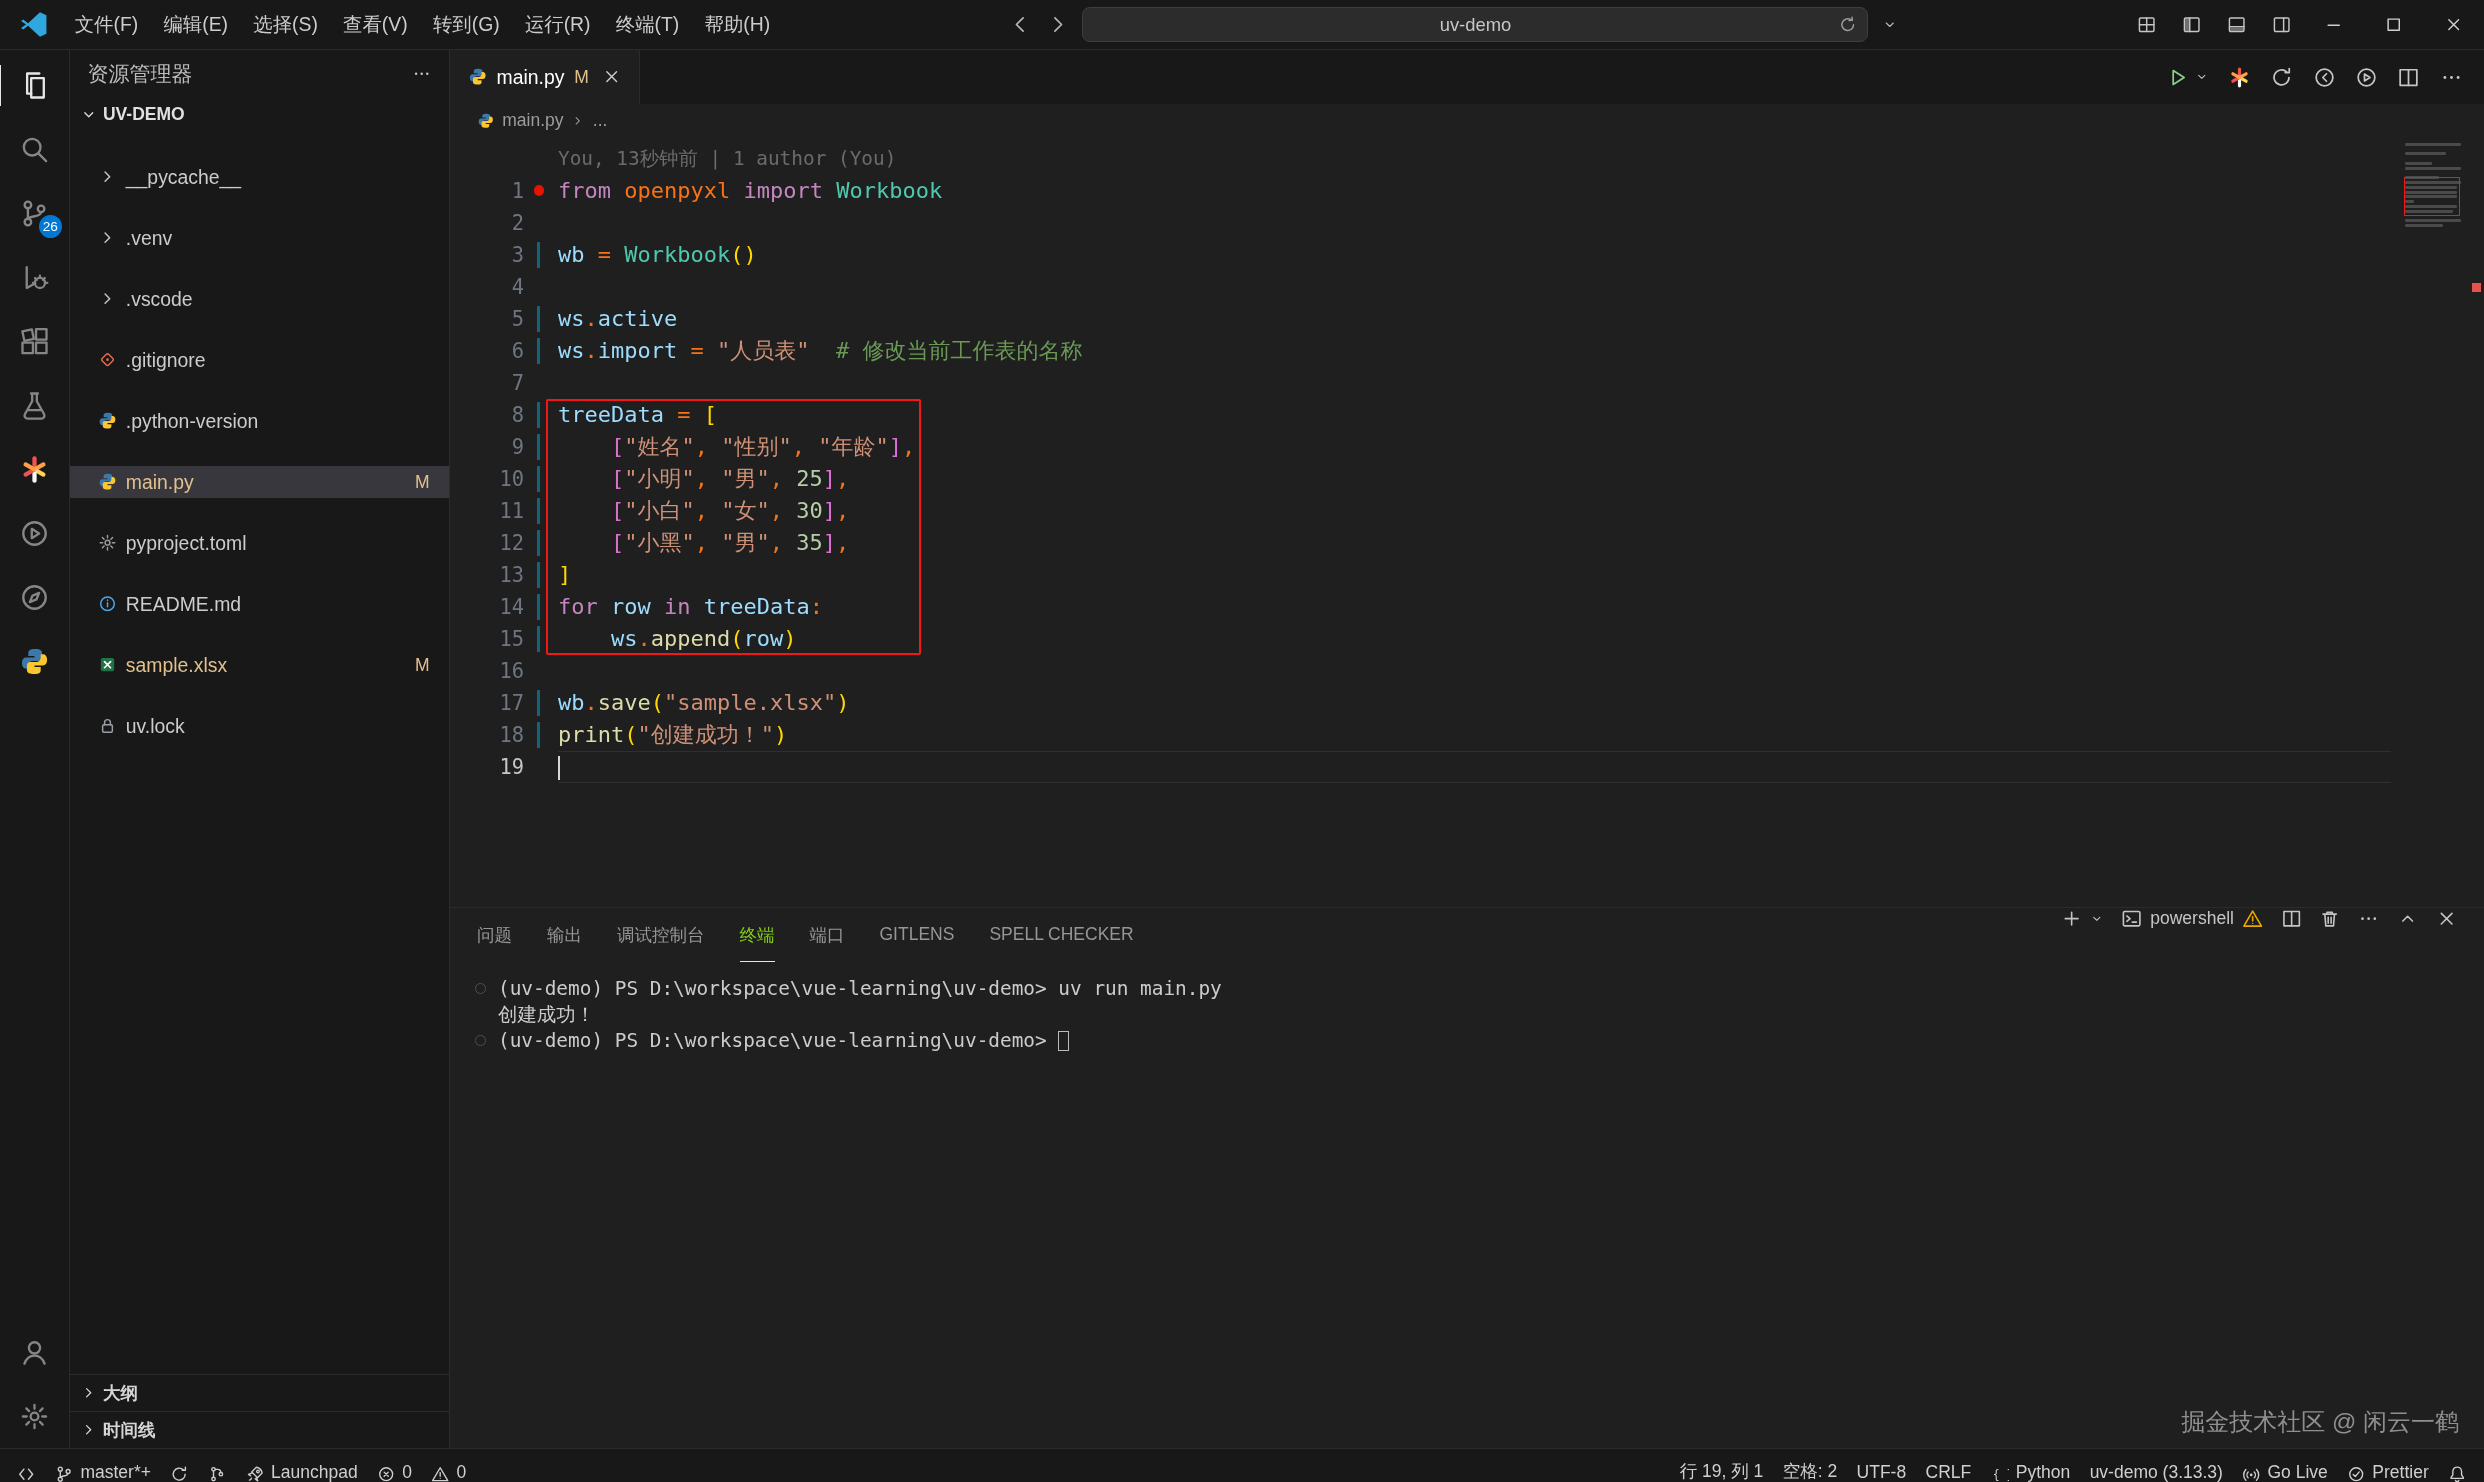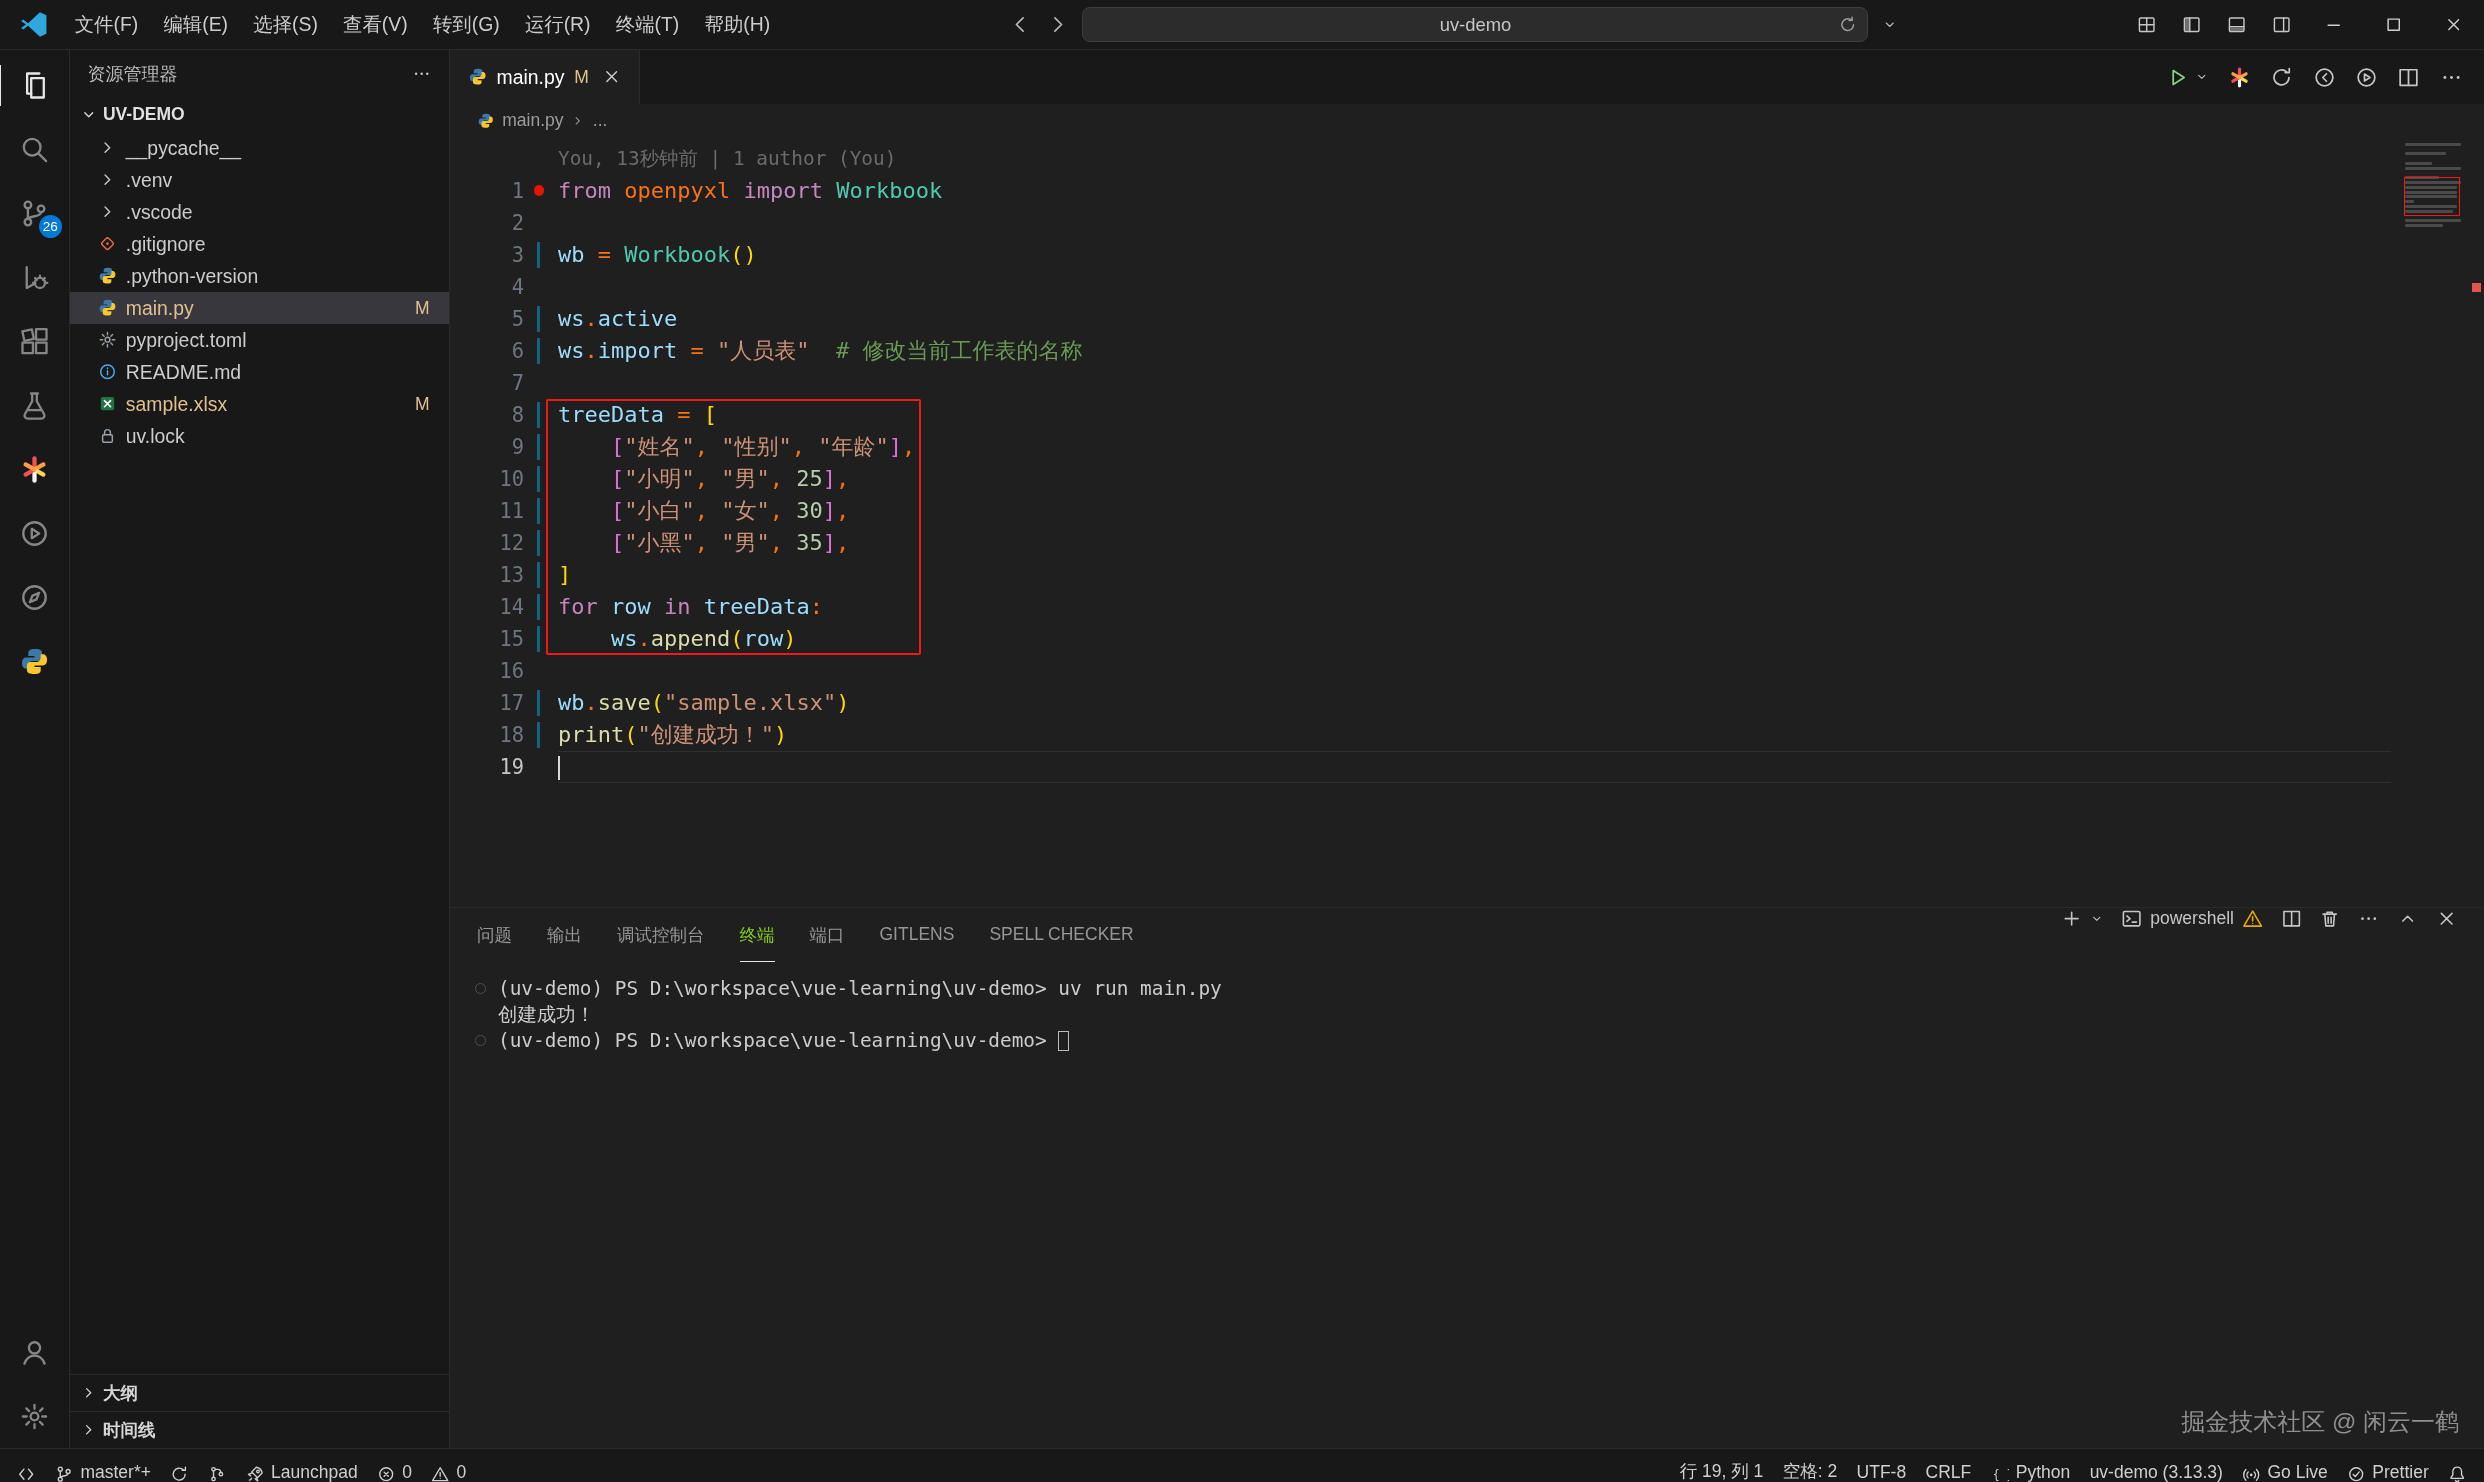--- a/index.html
+++ b/index.html
@@ -40,26 +40,26 @@
   .ab-item.active { color:#e7e7e7; }
   .ab-item.active::before { content:''; position:absolute; left:0; top:11.6px; bottom:11.6px; width:1.9px; background:#e7e7e7; }
   .ab-item [data-icon]{ width:31px; height:31px; }
   .ab-badge { position:absolute; right:7.8px; bottom:7.8px; min-width:23px; height:23px; border-radius:11.6px;
     background:#0078d4; color:#fff; font-size:13.6px; display:flex; align-items:center; justify-content:center; padding:0 3.9px; }
   .ab-spacer { flex:1; }
 
   
   .sidebar { width:380px; background:#181818; border-right:1px solid #2b2b2b;
     display:flex; flex-direction:column; flex:none; min-height:0; }
-  .sb-header { height:47px; display:flex; align-items:center; padding:0 17.5px; color:#bbbbbb; font-size:18px; flex:none; }
+  .sb-header { height:47px; display:flex; align-items:center; padding:0 17.5px; color:#bbbbbb; font-size:21px; flex:none; }
   .sb-header .kebab { margin-left:auto; width:19.4px; height:19.4px; color:#c5c5c5; }
   .sb-root { height:35px; display:flex; align-items:center; gap:5.8px; padding-left:9.7px;
     font-weight:700; font-size:17.5px; color:#e0e0e0; flex:none; }
   .sb-root [data-icon]{ width:17.5px; height:17.5px; }
-  .file-row { height:32px; display:flex; align-items:center; padding-left:25px; font-size:19.4px; color:#cccccc; }
+  .file-row { height:32px; display:flex; align-items:center; padding-left:25px; font-size:19.4px; color:#cccccc;margin-top:29px; }
   .file-row.selected { background:#37373d; color:#ffffff; }
   .file-lead { width:25px; height:19.4px; margin-right:5.8px; color:#c5c5c5; }
   .file-label.modified { color:#e2c08d; }
   .file-badge { margin-left:auto; margin-right:19.4px; color:#e2c08d; font-size:17.5px; }
   .sb-bottom { margin-top:auto; flex:none; }
   .sb-sec { height:37px; border-top:1px solid #2b2b2b; display:flex; align-items:center; gap:5.8px;
     padding-left:9.7px; font-weight:700; font-size:17.5px; color:#d6d6d6; }
   .sb-sec [data-icon]{ width:17.5px; height:17.5px; }
 
   

